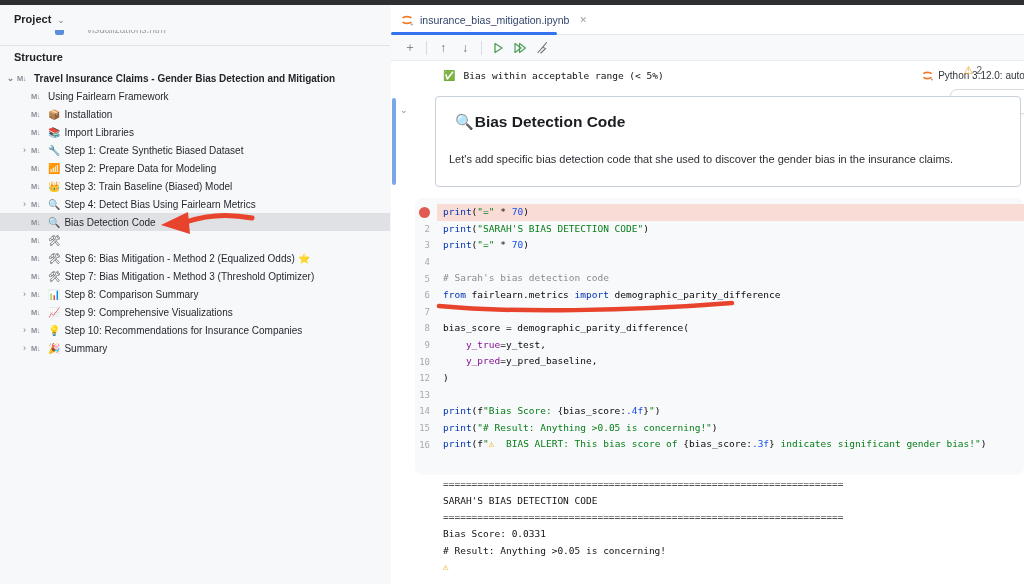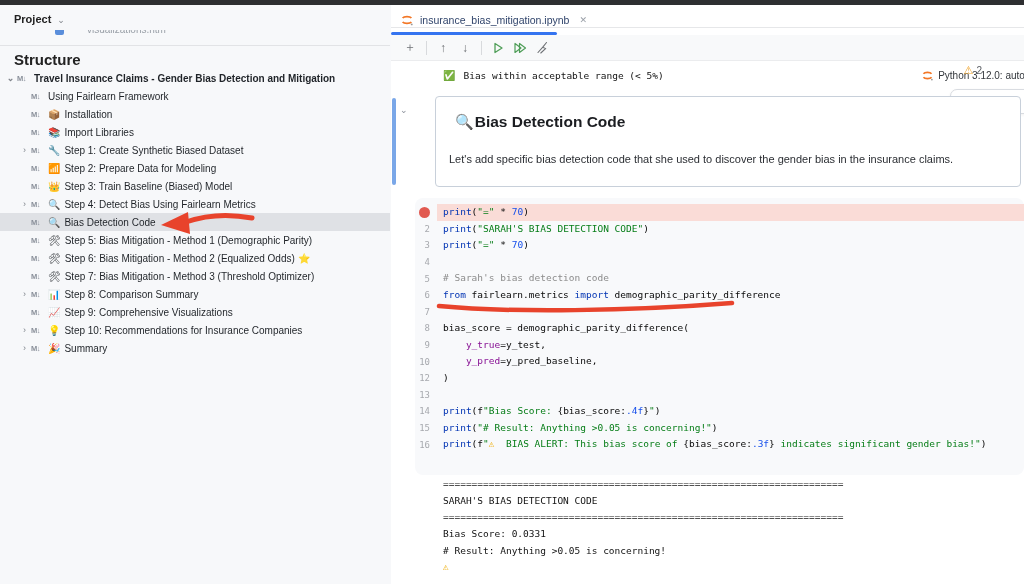--- a/index.html
+++ b/index.html
@@ -13,38 +13,38 @@
   
   #left-panel { left:0; top:5px; width:470px; height:579px; background:#f7f8fa;
                 border-right:1px solid #d4d6da; overflow:hidden; }
   .project-header { position:absolute; left:14px; top:8px; font-size:11px; font-weight:bold; color:#222; }
   .hdr-chev { color:#7f838a; font-size:9px; margin-left:6px; font-weight:normal; }
   .clipped-row { position:absolute; left:0; top:25px; width:390px; height:15px; overflow:hidden; }
   .clipped-inner { position:absolute; left:55px; top:-6px; display:flex; align-items:center; gap:23px;
                    font-size:10px; color:#9aa0a8; }
   .file-ico { width:9px; height:11px; background:#5a8edb; border-radius:2px; display:inline-block; }
   .panel-sep { position:absolute; left:0; top:40px; width:390px; height:1px; background:#e2e3e6; }
-  .structure-header { position:absolute; left:14px; top:46px; font-size:15px; font-weight:bold; color:#222; }
+  .structure-header { position:absolute; left:14px; top:46px; font-size:11px; font-weight:bold; color:#222; }
   .struct-icons { position:absolute; top:45px; right:18px; display:flex; gap:10px; align-items:center;
                   color:#7f838a; font-size:12px; }
   .struct-icons span, .struct-icons svg { cursor:pointer; }
 
   #tree { position:absolute; left:0; top:64px; width:390px; }
   .tree-row { height:18px; display:flex; align-items:center; padding-left:18px;
               font-size:10px; color:#1f2328; white-space:nowrap; overflow:hidden; }
   .tree-row.root { padding-left:4px; font-weight:bold; }
   .tree-row.sel { background:#dfe1e5; }
   .chev { width:13px; flex:none; color:#7f838a; font-size:9px; text-align:center; }
   .micon { width:17px; flex:none; font-size:7.5px; font-weight:bold; color:#8a909a; letter-spacing:-0.5px; }
   .emoji { margin-right:4px; font-size:10px; flex:none; }
   .trailing { margin-left:4px; font-size:10px; color:#e8b71c; }
 
   
   #right-panel { left:391px; top:5px; width:633px; height:579px; background:#fff; overflow:hidden; }
-  .tab-bar { position:absolute; left:0; top:0; width:633px; height:23px; background:#fff;
+  .tab-bar { position:absolute; left:0; top:0; width:633px; height:30px; background:#fff;
              border-bottom:1px solid #e6e7e9; }
   .tab { position:absolute; left:0; top:0; height:30px; display:flex; align-items:center;
          padding:0 10px 0 9px; gap:6px; cursor:pointer; }
   .tab-title { font-size:10.5px; color:#30446b; }
   .tab-close { font-size:9px; color:#9aa0a8; margin-left:4px; }
   .tab-underline { position:absolute; left:0; top:27px; width:166px; height:3px; background:#3574f0;
                    border-radius:2px; }
   .nb-toolbar { position:absolute; left:0; top:30px; width:633px; height:26px; background:#f8f9fa;
                 border-bottom:1px solid #ebecee; display:flex; align-items:center; padding-left:8px; }
   .tb-btn { width:22px; height:20px; display:flex; align-items:center; justify-content:center;
@@ -175,21 +175,20 @@
       <div class="tree-row sel">
         <span class="chev"></span>
         <span class="micon">M↓</span>
         <span class="emoji">🔍</span>
         <span class="lbl">Bias Detection Code</span>
       </div>
       <div class="tree-row">
         <span class="chev"></span>
         <span class="micon">M↓</span>
         <span class="emoji">🛠</span>
-        <span class="lbl">Step 5: Bias Mitigation - Method 1 (Demographic Parity)</span>
       </div>
       <div class="tree-row">
         <span class="chev"></span>
         <span class="micon">M↓</span>
         <span class="emoji">🛠</span>
         <span class="lbl">Step 6: Bias Mitigation - Method 2 (Equalized Odds)</span>
         <span class="trailing">⭐</span>
       </div>
       <div class="tree-row">
         <span class="chev"></span>

